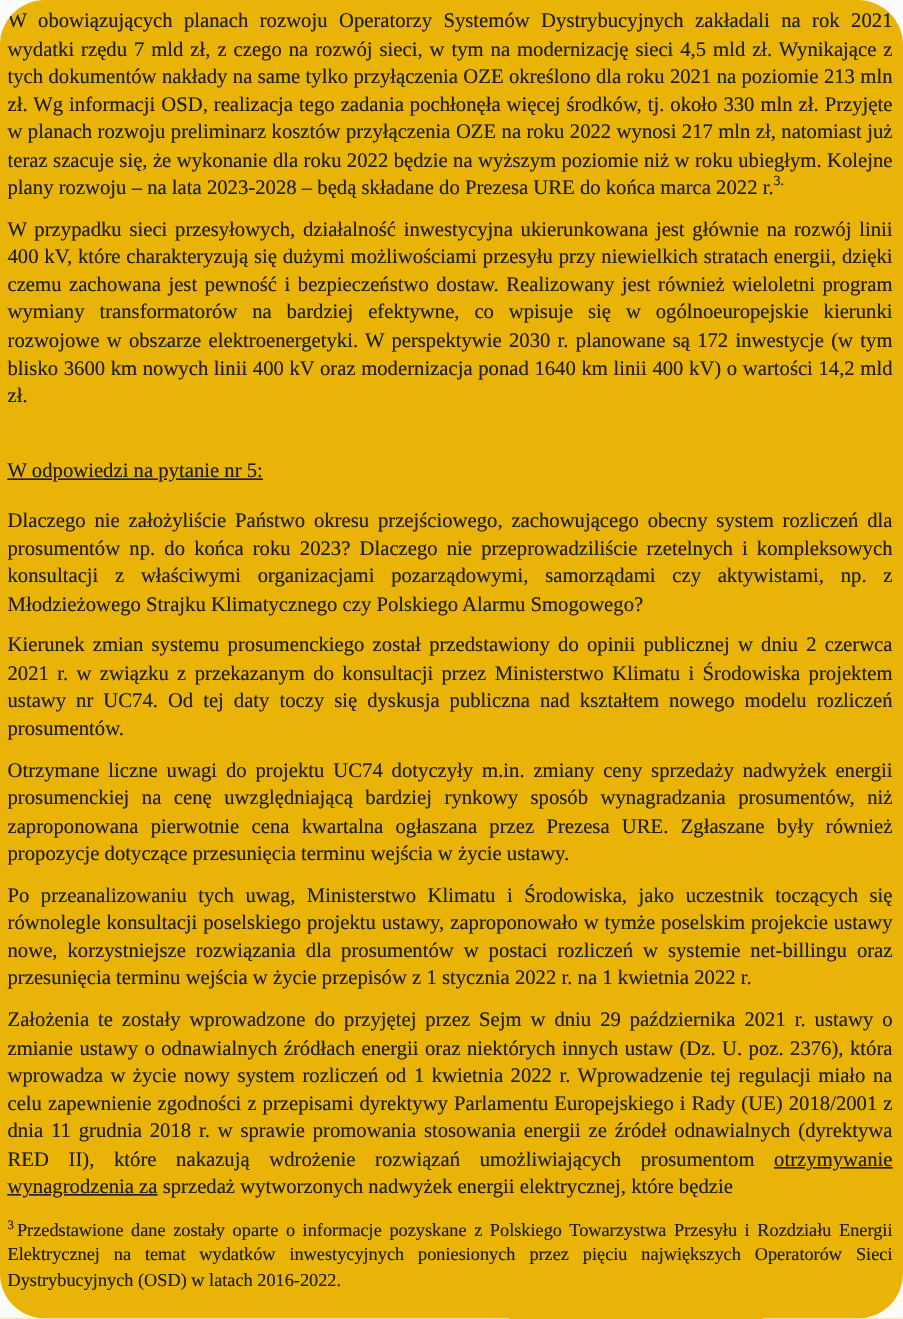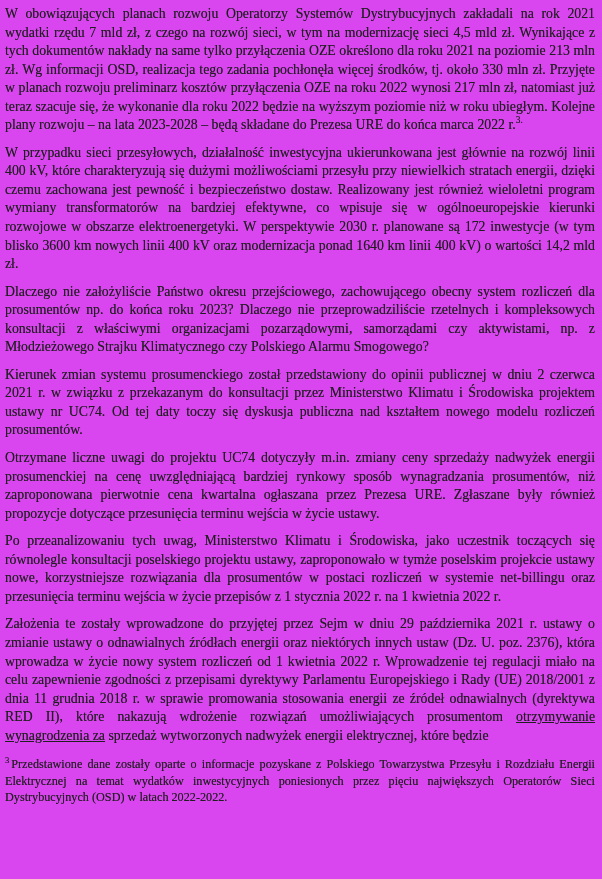--- a/index.html
+++ b/index.html
@@ -8,26 +8,27 @@
     width: 602px;
     background: #fbfbf9;
     font-family: "Liberation Serif", "DejaVu Serif", serif;
   }
 
   .page {
     position: relative;
     width: 602px;
     height: 879px;
     padding: 5px 7px 0 5px;
-    background: #d946ef;
+    background: #eab308;
     color: #1f1f1f;
     font-size: 13.8px;
     line-height: 18.55px;
     overflow: hidden;
     text-shadow: 0 0 0.4px rgba(20,20,20,0.55);
+    border-radius: 30px;
   }
 
   .para {
     text-align: justify;
     text-align-last: left;
     margin-bottom: 9px;
   }
 
   .section-heading {
     font-size: 13.8px;
@@ -64,28 +65,29 @@
 </style>
 </head>
 <body>
 
 <div class="page">
 
   <p class="para"><span class="seg-plain">W obowiązujących planach rozwoju Operatorzy Systemów Dystrybucyjnych zakładali na rok 2021 wydatki rzędu 7 mld zł, z czego na rozwój sieci, w tym na modernizację sieci 4,5 mld zł. Wynikające z tych dokumentów nakłady na same tylko przyłączenia OZE określono dla roku 2021 na poziomie 213 mln zł. Wg informacji OSD, realizacja tego zadania pochłonęła więcej środków, tj. około 330 mln zł. Przyjęte w planach rozwoju preliminarz kosztów przyłączenia OZE na roku 2022 wynosi 217 mln zł, natomiast już teraz szacuje się, że wykonanie dla roku 2022 będzie na wyższym poziomie niż w roku ubiegłym. Kolejne plany rozwoju – na lata 2023-2028 – będą składane do Prezesa URE do końca marca 2022 r.</span><span class="seg-sup">3.</span></p>
 
   <p class="para"><span class="seg-plain">W przypadku sieci przesyłowych, działalność inwestycyjna ukierunkowana jest głównie na rozwój linii 400 kV, które charakteryzują się dużymi możliwościami przesyłu przy niewielkich stratach energii, dzięki czemu zachowana jest pewność i bezpieczeństwo dostaw. Realizowany jest również wieloletni program wymiany transformatorów na bardziej efektywne, co wpisuje się w ogólnoeuropejskie kierunki rozwojowe w obszarze elektroenergetyki. W perspektywie 2030 r. planowane są 172 inwestycje (w tym blisko 3600 km nowych linii 400 kV oraz modernizacja ponad 1640 km linii 400 kV) o wartości 14,2 mld zł.</span></p>
 
+  <h2 class="section-heading"><span class="seg-underline">W odpowiedzi na pytanie nr 5:</span></h2>
 
   <p class="para question"><span class="seg-italic">Dlaczego nie założyliście Państwo okresu przejściowego, zachowującego obecny system rozliczeń dla prosumentów np. do końca roku 2023? Dlaczego nie przeprowadziliście rzetelnych i kompleksowych konsultacji z właściwymi organizacjami pozarządowymi, samorządami czy aktywistami, np. z Młodzieżowego Strajku Klimatycznego czy Polskiego Alarmu Smogowego?</span></p>
 
   <p class="para"><span class="seg-plain">Kierunek zmian systemu prosumenckiego został przedstawiony do opinii publicznej w dniu 2 czerwca 2021 r. w związku z przekazanym do konsultacji przez Ministerstwo Klimatu i Środowiska projektem ustawy nr UC74. Od tej daty toczy się dyskusja publiczna nad kształtem nowego modelu rozliczeń prosumentów.</span></p>
 
   <p class="para"><span class="seg-plain">Otrzymane liczne uwagi do projektu UC74 dotyczyły m.in. zmiany ceny sprzedaży nadwyżek energii prosumenckiej na cenę uwzględniającą bardziej rynkowy sposób wynagradzania prosumentów, niż zaproponowana pierwotnie cena kwartalna ogłaszana przez Prezesa URE. Zgłaszane były również propozycje dotyczące przesunięcia terminu wejścia w życie ustawy.</span></p>
 
   <p class="para"><span class="seg-plain">Po przeanalizowaniu tych uwag, Ministerstwo Klimatu i Środowiska, jako uczestnik toczących się równolegle konsultacji poselskiego projektu ustawy, zaproponowało w tymże poselskim projekcie ustawy nowe, korzystniejsze rozwiązania dla prosumentów w postaci rozliczeń w systemie net-billingu oraz przesunięcia terminu wejścia w życie przepisów z 1 stycznia 2022 r. na 1 kwietnia 2022 r.</span></p>
 
   <p class="para"><span class="seg-plain">Założenia te zostały wprowadzone do przyjętej przez Sejm w dniu 29 października 2021 r. </span><span class="seg-italic">ustawy o zmianie ustawy o odnawialnych źródłach energii oraz niektórych innych ustaw</span><span class="seg-plain"> (Dz. U. poz. 2376), która wprowadza w życie nowy system rozliczeń od 1 kwietnia 2022 r. Wprowadzenie tej regulacji miało na celu zapewnienie zgodności z przepisami </span><span class="seg-italic">dyrektywy Parlamentu Europejskiego i Rady (UE) 2018/2001 z dnia 11 grudnia 2018 r. w sprawie promowania stosowania energii ze źródeł odnawialnych</span><span class="seg-plain"> (dyrektywa RED II), które nakazują wdrożenie rozwiązań umożliwiających prosumentom </span><span class="seg-underline">otrzymywanie wynagrodzenia za</span><span class="seg-plain"> sprzedaż wytworzonych nadwyżek energii elektrycznej, które będzie</span></p>
 
   <div class="footnote">
-    <span class="footnote-marker">3</span><span>Przedstawione dane zostały oparte o informacje pozyskane z Polskiego Towarzystwa Przesyłu i Rozdziału Energii Elektrycznej na temat wydatków inwestycyjnych poniesionych przez pięciu największych Operatorów Sieci Dystrybucyjnych (OSD) w latach 2022-2022.</span>
+    <span class="footnote-marker">3</span><span>Przedstawione dane zostały oparte o informacje pozyskane z Polskiego Towarzystwa Przesyłu i Rozdziału Energii Elektrycznej na temat wydatków inwestycyjnych poniesionych przez pięciu największych Operatorów Sieci Dystrybucyjnych (OSD) w latach 2016-2022.</span>
   </div>
 
 </div>
 
 </body></html>

